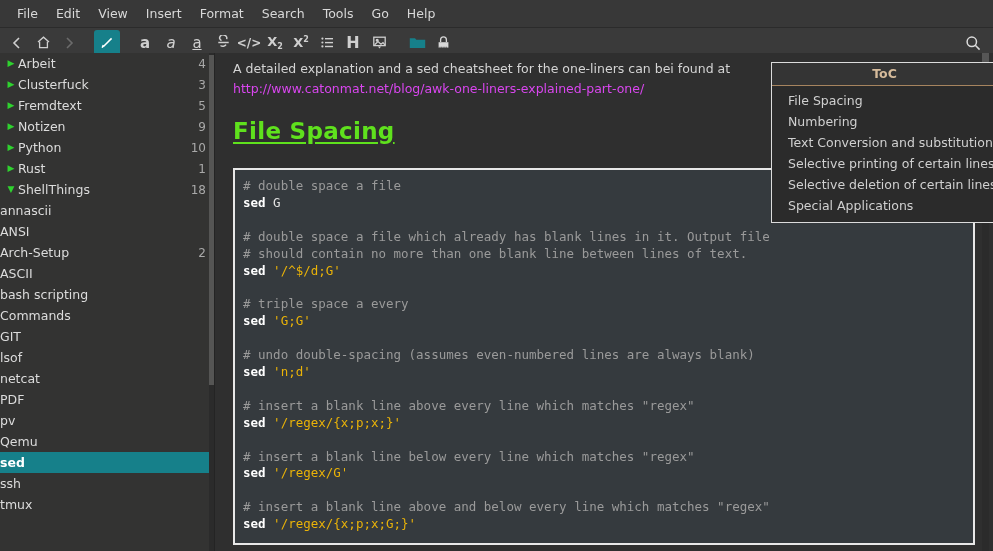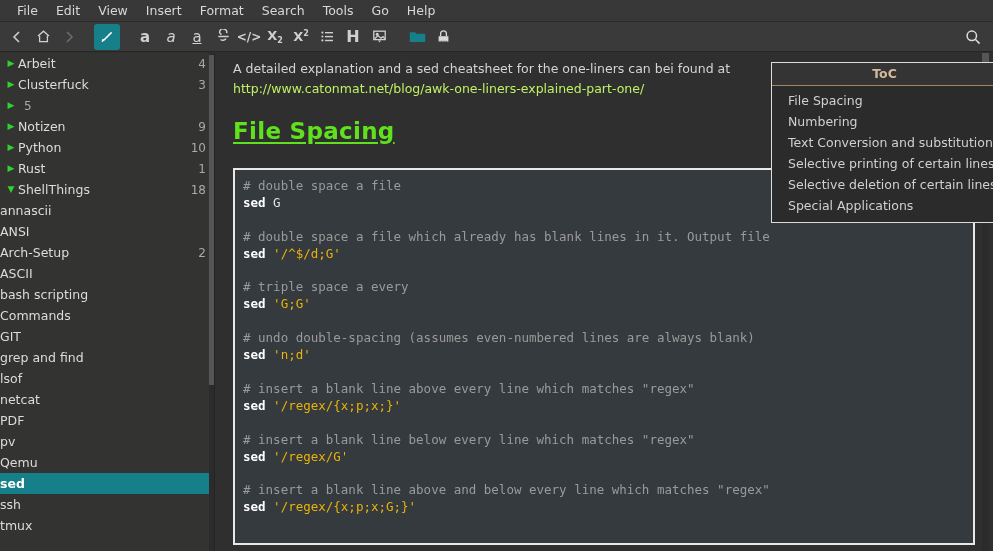--- a/index.html
+++ b/index.html
@@ -6,21 +6,21 @@
   html, body {
     width: 993px; height: 551px;
     background: #2f2f2f;
     font-family: "DejaVu Sans", "Liberation Sans", sans-serif;
     overflow: hidden;
   }
   #app { position: relative; width: 993px; height: 551px; background: #2f2f2f; }
 
   
   .menubar {
-    height: 22px; background: #383838;
+    height: 28px; background: #383838;
     display: flex; align-items: center;
     padding-left: 8px; gap: 0px;
     border-bottom: 1px solid #2b2b2b;
   }
   .menu-item {
     font-size: 12.5px; color: #d8d8d8;
     padding: 2px 9px; cursor: default; white-space: nowrap;
   }
 
   
@@ -78,21 +78,21 @@
 
   
   .content {
     flex: 1 1 auto; background:#2f2f2f; position:relative;
     padding: 6px 18px 0 18px; overflow:hidden;
   }
   .intro-line {
     font-size: 12.5px; color:#d4d4d4; line-height: 19px; white-space:nowrap;
   }
   .intro-url {
-    font-size: 12.5px; color:#bef264; line-height: 19px;
+    font-size: 12.5px; color:#d946ef; line-height: 19px;
     text-decoration: none; cursor: pointer; display:inline-block;
   }
   .h1 {
     margin-top: 20px; margin-bottom: 16px;
     font-size: 23px; font-weight: bold; color: #5fe11d;
     text-decoration: underline; text-underline-offset: 3px;
     display:inline-block; letter-spacing: 0.3px;
   }
   .codeblock {
     margin-top: 8px;
@@ -266,20 +266,21 @@
             <span class="side-label">Arbeit</span>
             <span class="side-count">4</span>
           </div>
           <div class="side-row lvl0">
             <span class="side-arrow">▶</span>
             <span class="side-label">Clusterfuck</span>
             <span class="side-count">3</span>
           </div>
           <div class="side-row lvl0">
             <span class="side-arrow">▶</span>
+            <span class="side-label">Fremdtext</span>
             <span class="side-count">5</span>
           </div>
           <div class="side-row lvl0">
             <span class="side-arrow">▶</span>
             <span class="side-label">Notizen</span>
             <span class="side-count">9</span>
           </div>
           <div class="side-row lvl0">
             <span class="side-arrow">▶</span>
             <span class="side-label">Python</span>
@@ -321,25 +322,20 @@
             <span class="side-count"></span>
           </div>
           <div class="side-row lvl1">
             <span class="side-arrow"></span>
             <span class="side-label">Commands</span>
             <span class="side-count"></span>
           </div>
           <div class="side-row lvl1">
             <span class="side-arrow"></span>
             <span class="side-label">GIT</span>
-            <span class="side-count"></span>
-          </div>
-          <div class="side-row lvl1">
-            <span class="side-arrow"></span>
-            <span class="side-label">grep and find</span>
             <span class="side-count"></span>
           </div>
           <div class="side-row lvl1">
             <span class="side-arrow"></span>
             <span class="side-label">lsof</span>
             <span class="side-count"></span>
           </div>
           <div class="side-row lvl1">
             <span class="side-arrow"></span>
             <span class="side-label">netcat</span>
@@ -385,20 +381,21 @@
       <a class="intro-url">http://www.catonmat.net/blog/awk-one-liners-explained-part-one/</a>
       <div>
         <div class="h1">File Spacing</div>
       </div>
       <div class="codeblock">
         <div id="code-lines">
             <div class="cl"><span class="c-comment"># double space a file</span></div>
             <div class="cl"><span class="c-cmd">sed</span><span class="c-plain"> G</span></div>
             <div class="cl">&nbsp;</div>
             <div class="cl"><span class="c-comment"># double space a file which already has blank lines in it. Output file</span></div>
+            <div class="cl"><span class="c-comment"># should contain no more than one blank line between lines of text.</span></div>
             <div class="cl"><span class="c-cmd">sed</span><span class="c-plain"> </span><span class="c-str">'/^$/d;G'</span></div>
             <div class="cl">&nbsp;</div>
             <div class="cl"><span class="c-comment"># triple space a every</span></div>
             <div class="cl"><span class="c-cmd">sed</span><span class="c-plain"> </span><span class="c-str">'G;G'</span></div>
             <div class="cl">&nbsp;</div>
             <div class="cl"><span class="c-comment"># undo double-spacing (assumes even-numbered lines are always blank)</span></div>
             <div class="cl"><span class="c-cmd">sed</span><span class="c-plain"> </span><span class="c-str">'n;d'</span></div>
             <div class="cl">&nbsp;</div>
             <div class="cl"><span class="c-comment"># insert a blank line above every line which matches "regex"</span></div>
             <div class="cl"><span class="c-cmd">sed</span><span class="c-plain"> </span><span class="c-str">'/regex/{x;p;x;}'</span></div>

